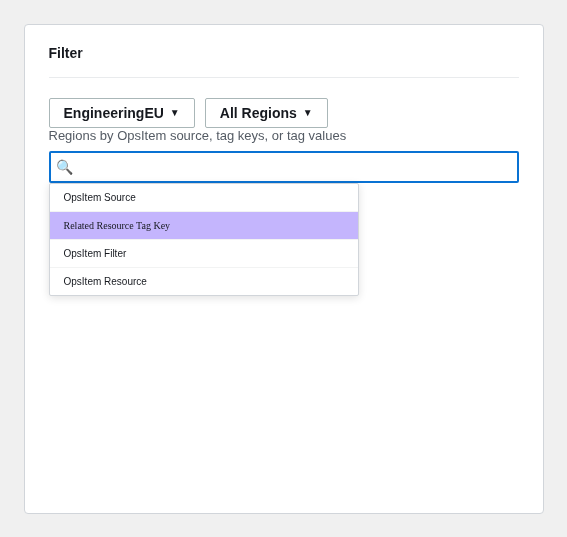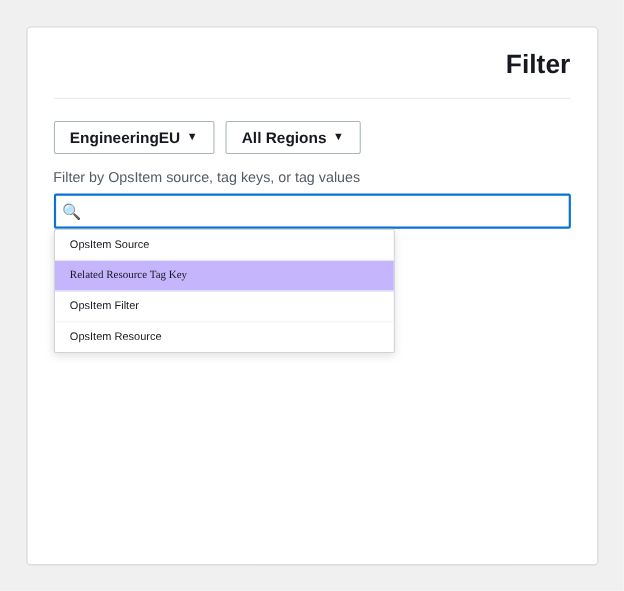--- a/index.html
+++ b/index.html
@@ -21,33 +21,32 @@
       background: #fff;
       width: 520px;
       min-height: 490px;
       border: 1px solid #d1d5da;
       border-radius: 4px;
       padding: 20px 24px 24px 24px;
       position: relative;
     }
 
     .panel-title {
-      font-size: 24px;
+      font-size: 14px;
       font-weight: 700;
       color: #16191f;
       margin-bottom: 20px;
       padding-bottom: 16px;
       border-bottom: 1px solid #e9ebed;
-      text-align: right;
     }
 
     .filter-buttons {
       display: flex;
       gap: 10px;
-      margin-bottom: 13px;
+      margin-bottom: 0;
     }
 
     .filter-btn {
       display: flex;
       align-items: center;
       gap: 6px;
       padding: 6px 14px;
       border: 1px solid #aab7b8;
       border-radius: 2px;
       background: #fff;
@@ -132,21 +131,21 @@
     <button class="filter-btn">
       <span>EngineeringEU</span>
       <span class="chevron-icon">▼</span>
     </button>
     <button class="filter-btn">
       <span>All Regions</span>
       <span class="chevron-icon">▼</span>
     </button>
   </div>
 
-  <div class="filter-label">Filter by OpsItem source, tag keys, or tag values</div>
+  <div class="filter-label">Regions by OpsItem source, tag keys, or tag values</div>
 
   <div class="search-container">
     <span class="search-icon-wrap">🔍</span>
     <input type="text" class="search-box" placeholder="" style="">
 
     <div class="dropdown-list">
       <div class="dropdown-item">OpsItem Source</div>
       <div class="dropdown-item highlighted">Related Resource Tag Key</div>
       <div class="dropdown-item">OpsItem Filter</div>
       <div class="dropdown-item">OpsItem Resource</div>

